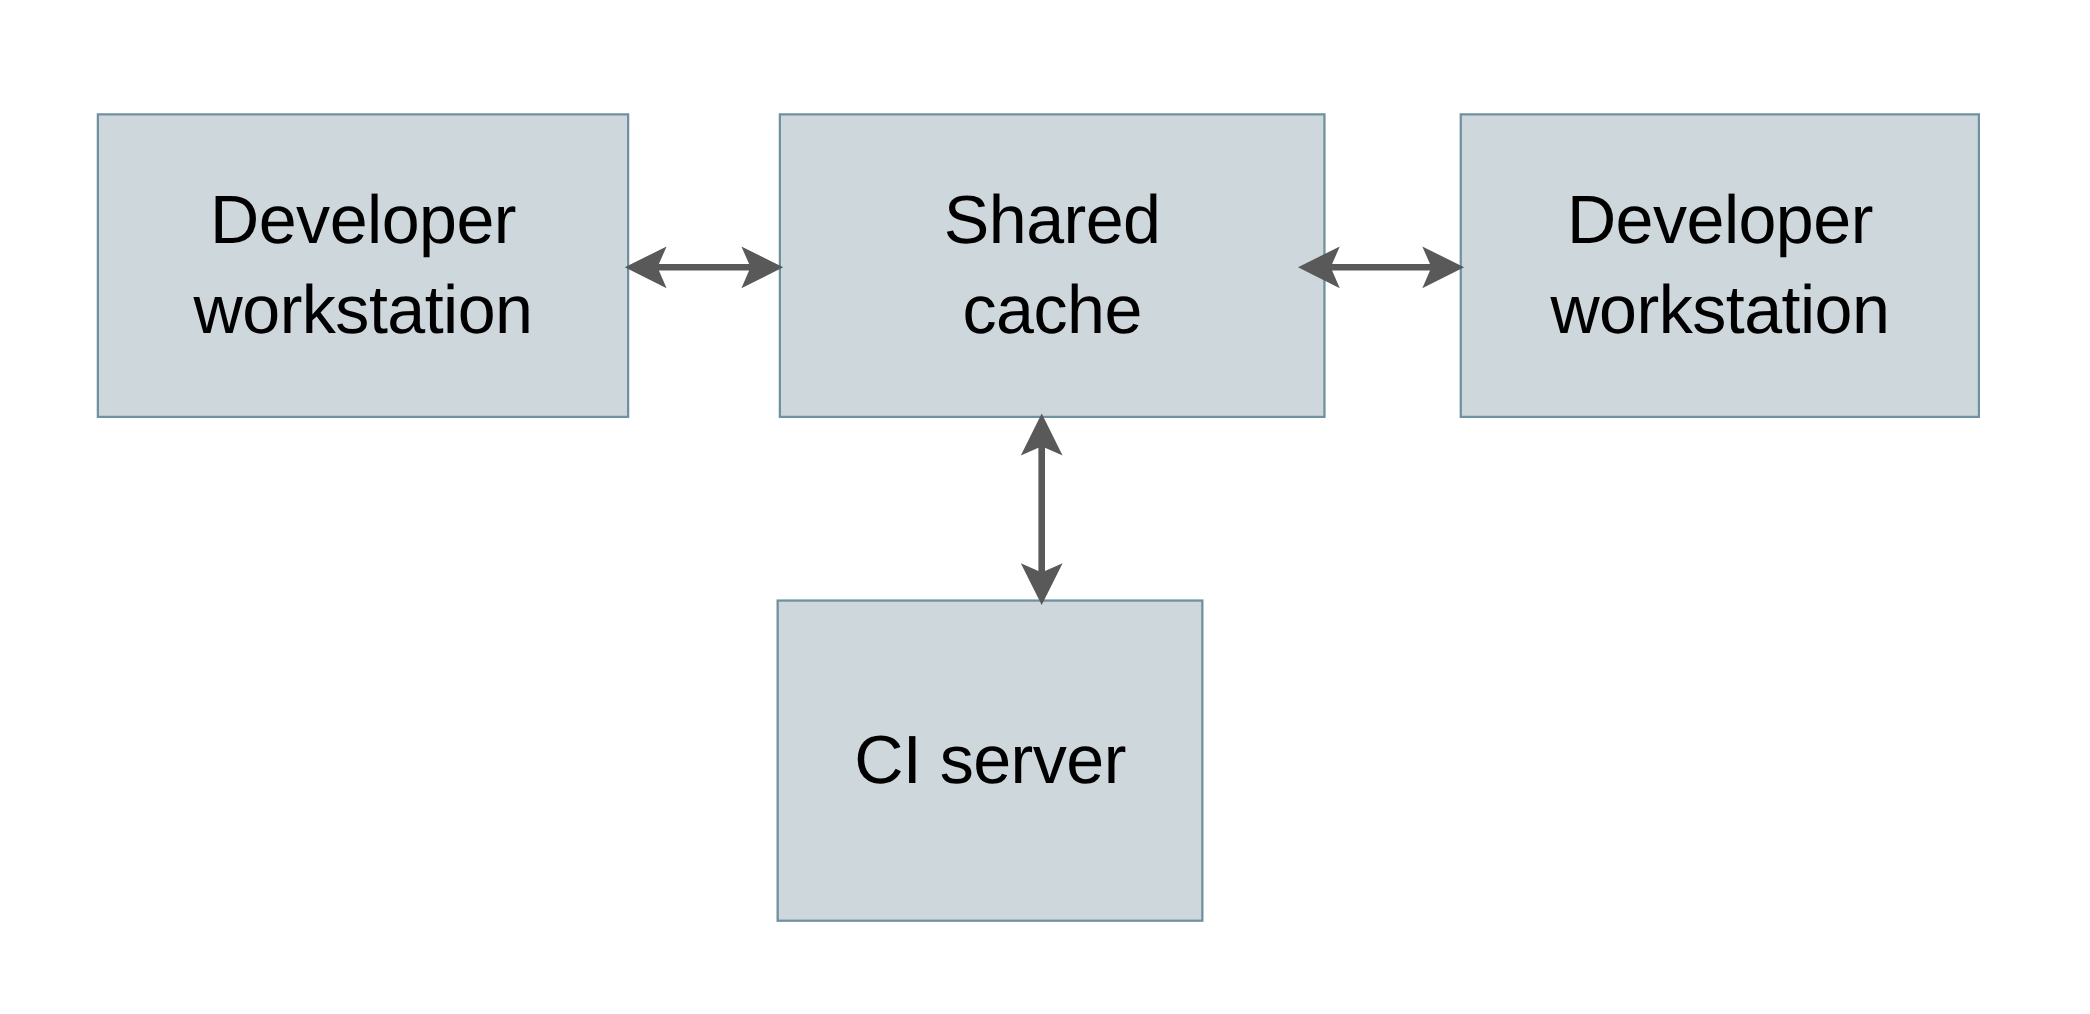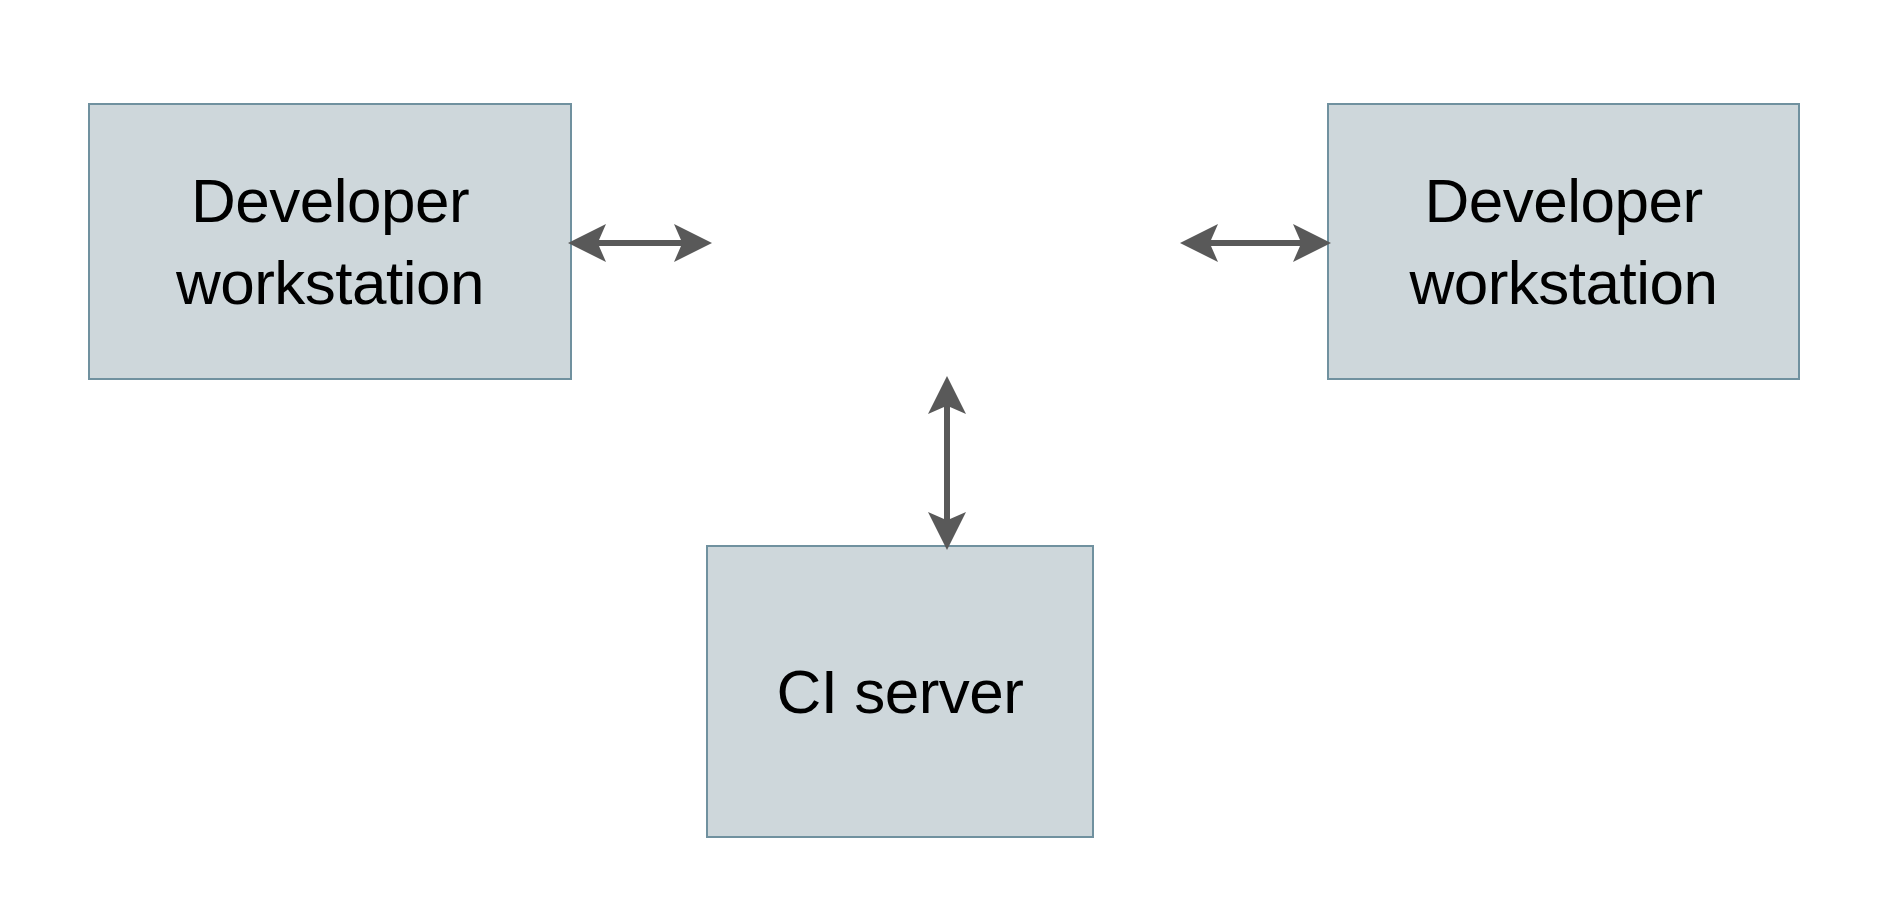--- a/index.html
+++ b/index.html
@@ -52,20 +52,24 @@
 </head>
 <body>
 
 <div id="canvas" style="background: rgb(255, 255, 255);">
 
   <div class="node" id="node-dev-left" style="background: rgb(206, 215, 219); border-color: rgb(112, 145, 159);">
     <span class="node-label" style="color: rgb(0, 0, 0);">Developer
 workstation</span>
   </div>
 
+  <div class="node" id="node-cache" style="background: rgb(206, 215, 219); border-color: rgb(112, 145, 159);">
+    <span class="node-label" style="color: rgb(0, 0, 0);">Shared
+cache</span>
+  </div>
 
   <div class="node" id="node-dev-right" style="background: rgb(206, 215, 219); border-color: rgb(112, 145, 159);">
     <span class="node-label" style="color: rgb(0, 0, 0);">Developer
 workstation</span>
   </div>
 
   <div class="node" id="node-ci" style="background: rgb(206, 215, 219); border-color: rgb(112, 145, 159);">
     <span class="node-label" style="color: rgb(0, 0, 0);">CI server</span>
   </div>
 

